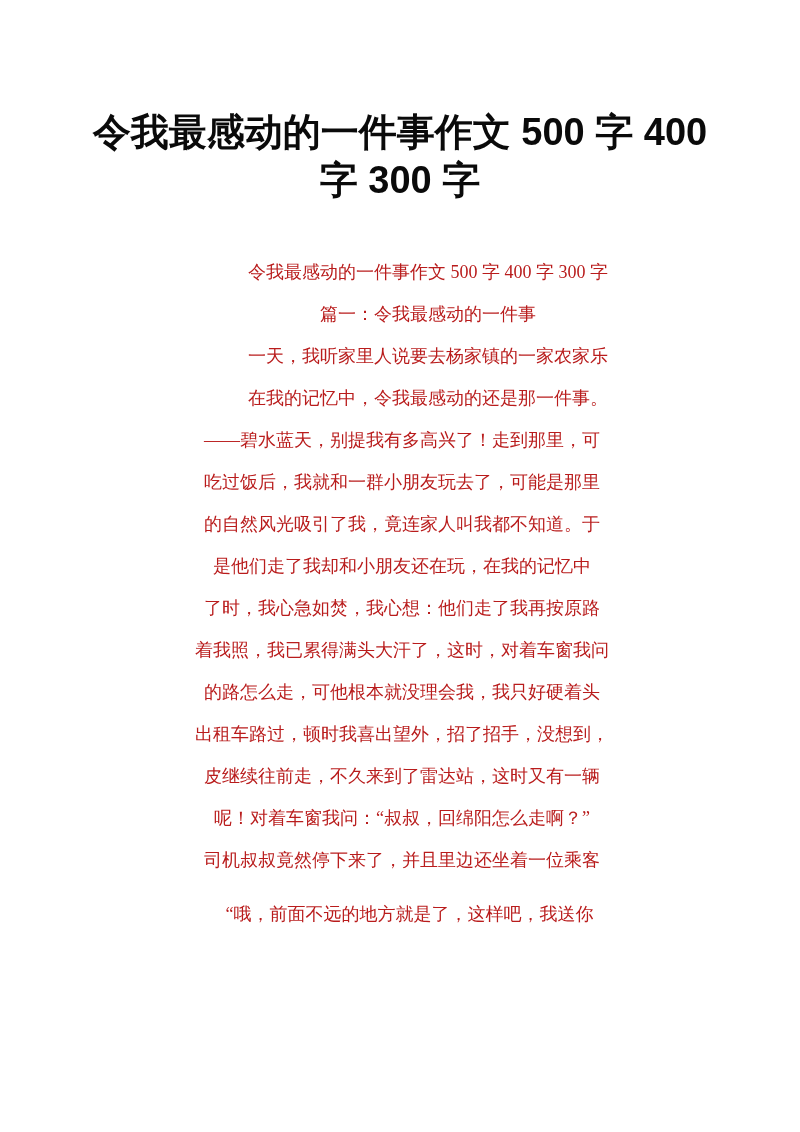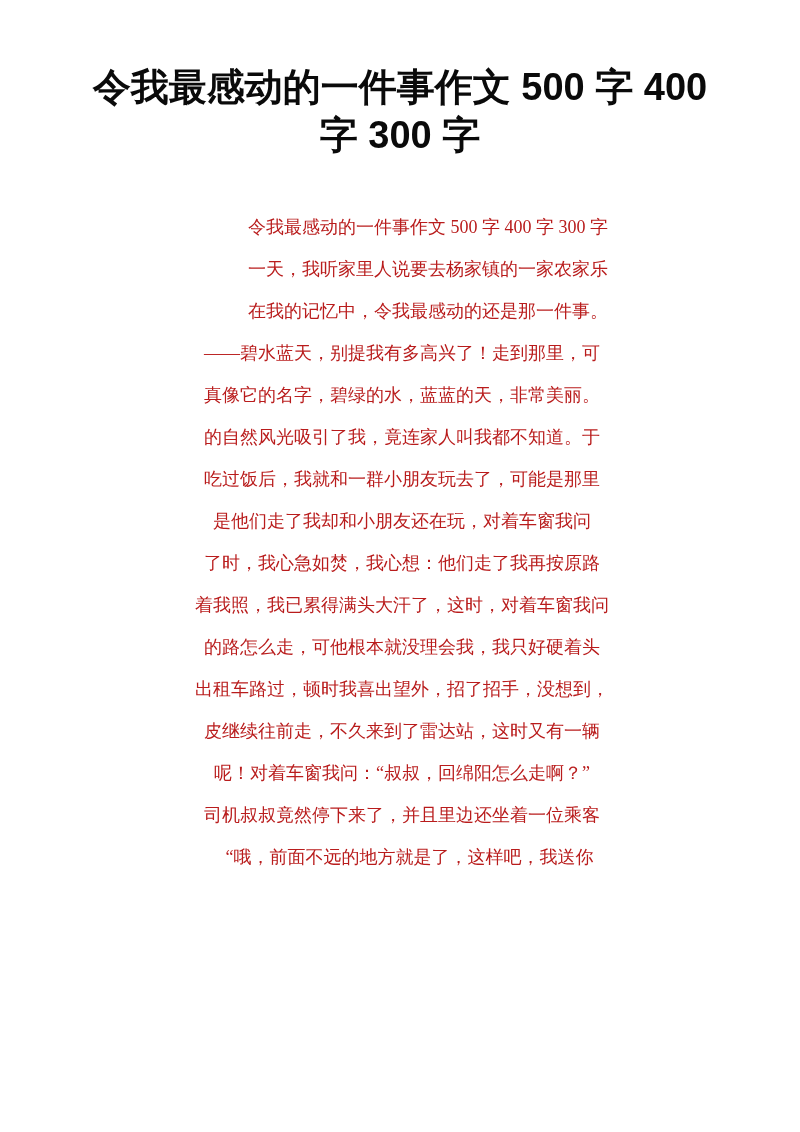--- a/index.html
+++ b/index.html
@@ -9,21 +9,21 @@
     font-family: "Liberation Serif", serif;
     color: #111111;
     overflow: hidden;
   }
   .page {
     position: relative;
     width: 800px; height: 1132px;
     background: #ffffff;
   }
   .doc-title {
-    margin: 63px 70px 0 70px;
+    margin: 108px 70px 0 70px;
     text-align: center;
     font-family: "Liberation Sans", sans-serif;
     font-weight: bold;
     font-size: 38px;
     line-height: 48px;
     color: #0a0a0a;
   }
   .title-line { display: block; white-space: nowrap; }
   .doc-body {
     margin: 47px 0 0 128px;
@@ -31,41 +31,41 @@
     font-size: 18px;
     line-height: 42px;
     color: #b91c1c;
     text-align: center;
   }
   .line {
     white-space: nowrap;
     height: 42px;
   }
   .indent-2 { padding-left: 52px; }
-  .indent-half { padding-left: 15px; }
+  .indent-half { padding-left: 15px; margin-top: 12px; }
 </style>
 </head>
 <body>
 
 <div class="page">
 
   <h1 class="doc-title">
     <span class="title-line">令我最感动的一件事作文 500 字 400</span>
     <span class="title-line">字 300 字</span>
   </h1>
 
   <div class="doc-body">
     <div class="line indent-2">令我最感动的一件事作文 500 字 400 字 300 字</div>
+    <div class="line indent-2">篇一：令我最感动的一件事</div>
     <div class="line indent-2">一天，我听家里人说要去杨家镇的一家农家乐</div>
     <div class="line indent-2">在我的记忆中，令我最感动的还是那一件事。</div>
     <div class="line">——碧水蓝天，别提我有多高兴了！走到那里，可</div>
-    <div class="line">真像它的名字，碧绿的水，蓝蓝的天，非常美丽。</div>
+    <div class="line">吃过饭后，我就和一群小朋友玩去了，可能是那里</div>
     <div class="line">的自然风光吸引了我，竟连家人叫我都不知道。于</div>
-    <div class="line">吃过饭后，我就和一群小朋友玩去了，可能是那里</div>
-    <div class="line">是他们走了我却和小朋友还在玩，对着车窗我问</div>
+    <div class="line">是他们走了我却和小朋友还在玩，在我的记忆中</div>
     <div class="line">了时，我心急如焚，我心想：他们走了我再按原路</div>
     <div class="line">着我照，我已累得满头大汗了，这时，对着车窗我问</div>
     <div class="line">的路怎么走，可他根本就没理会我，我只好硬着头</div>
     <div class="line">出租车路过，顿时我喜出望外，招了招手，没想到，</div>
     <div class="line">皮继续往前走，不久来到了雷达站，这时又有一辆</div>
     <div class="line">呢！对着车窗我问：“叔叔，回绵阳怎么走啊？”</div>
     <div class="line">司机叔叔竟然停下来了，并且里边还坐着一位乘客</div>
     <div class="line indent-half">“哦，前面不远的地方就是了，这样吧，我送你</div>
   </div>
 

